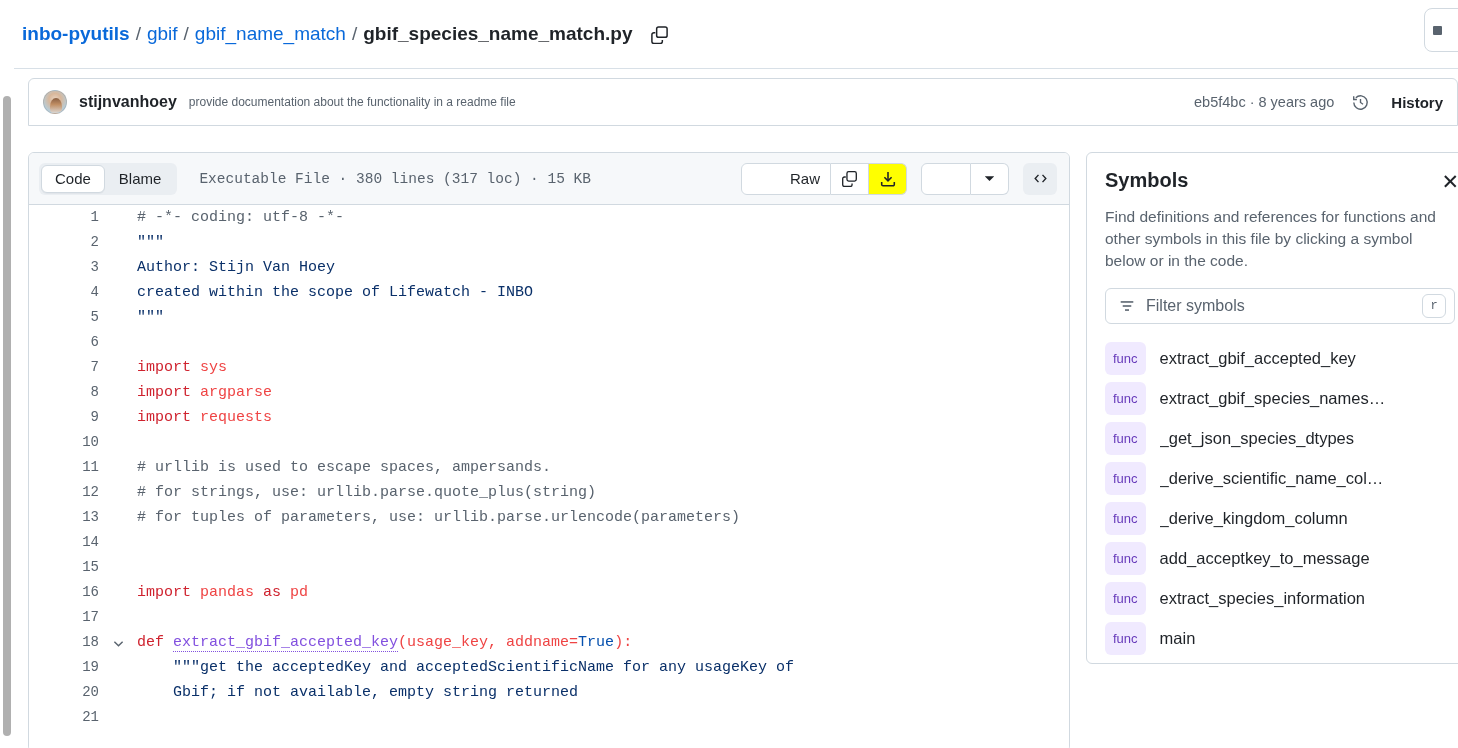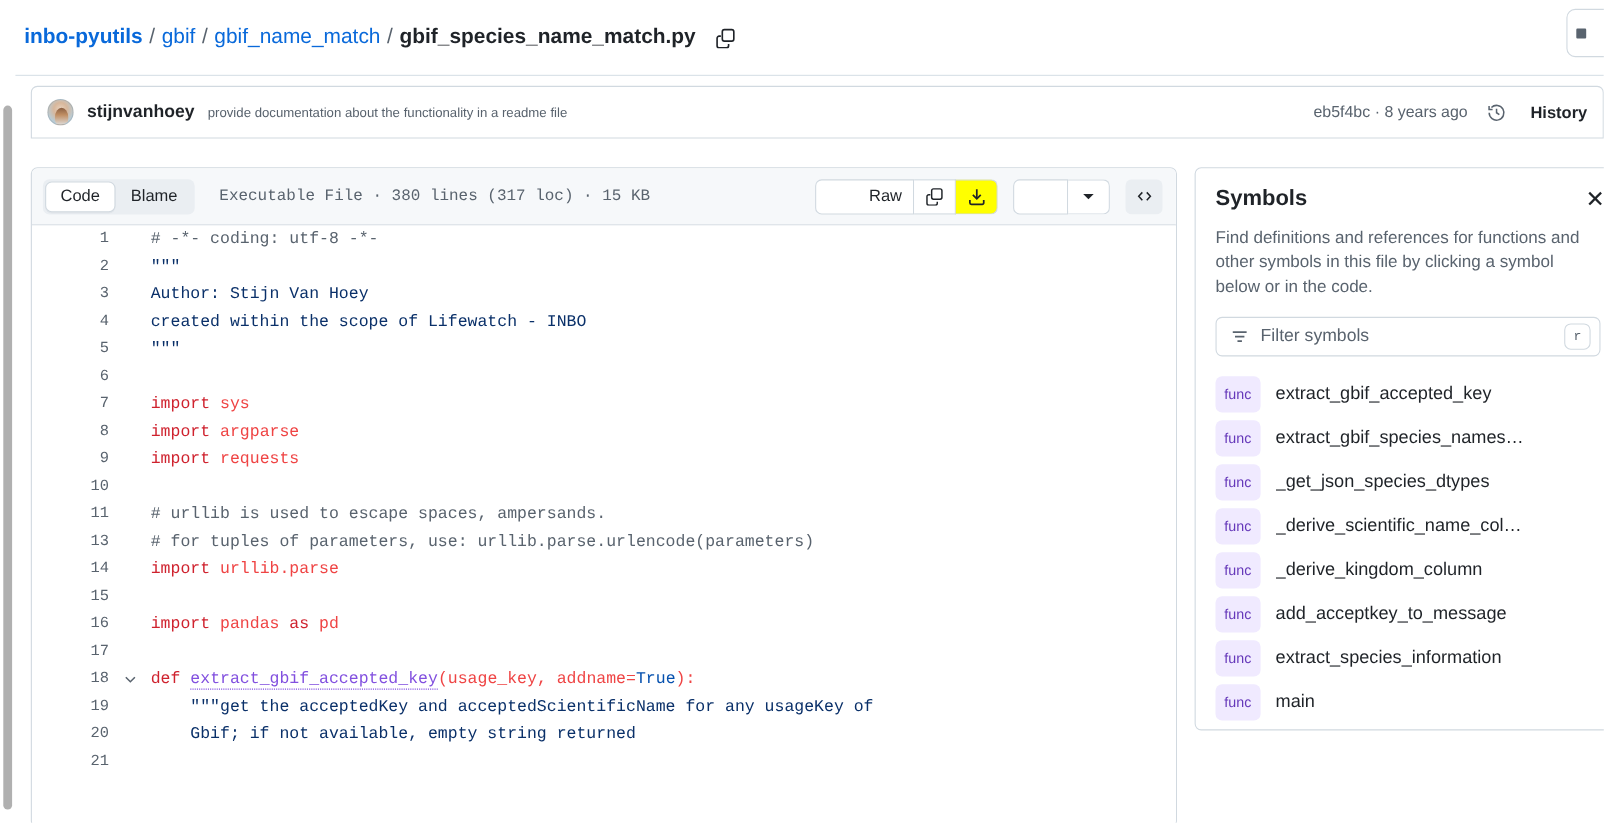--- a/index.html
+++ b/index.html
@@ -361,28 +361,32 @@
         <div class="ln">10</div>
         <div class="fold"></div>
         <div class="code-text">&nbsp;</div>
       </div>
       <div class="code-line">
         <div class="ln">11</div>
         <div class="fold"></div>
         <div class="code-text"><span class="tok-com"># urllib is used to escape spaces, ampersands.</span></div>
       </div>
       <div class="code-line">
+        <div class="ln">12</div>
+        <div class="fold"></div>
+        <div class="code-text"><span class="tok-com"># for strings, use: urllib.parse.quote_plus(string)</span></div>
+      </div>
+      <div class="code-line">
         <div class="ln">13</div>
         <div class="fold"></div>
         <div class="code-text"><span class="tok-com"># for tuples of parameters, use: urllib.parse.urlencode(parameters)</span></div>
       </div>
       <div class="code-line">
         <div class="ln">14</div>
         <div class="fold"></div>
-        <div class="code-text"><span class="tok-kw">import</span><span class="tok-plain"> urllib.parse</span></div>
       </div>
       <div class="code-line">
         <div class="ln">15</div>
         <div class="fold"></div>
         <div class="code-text">&nbsp;</div>
       </div>
       <div class="code-line">
         <div class="ln">16</div>
         <div class="fold"></div>
         <div class="code-text"><span class="tok-kw">import</span><span class="tok-plain"> pandas </span><span class="tok-kw">as</span><span class="tok-plain"> pd</span></div>

